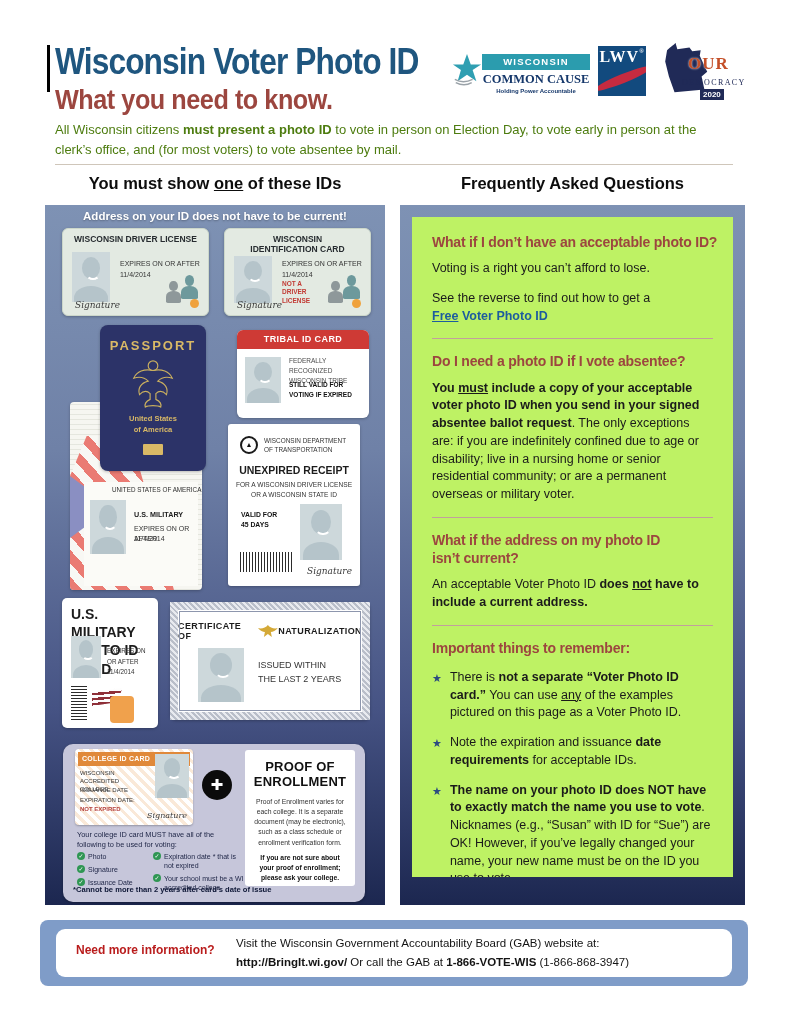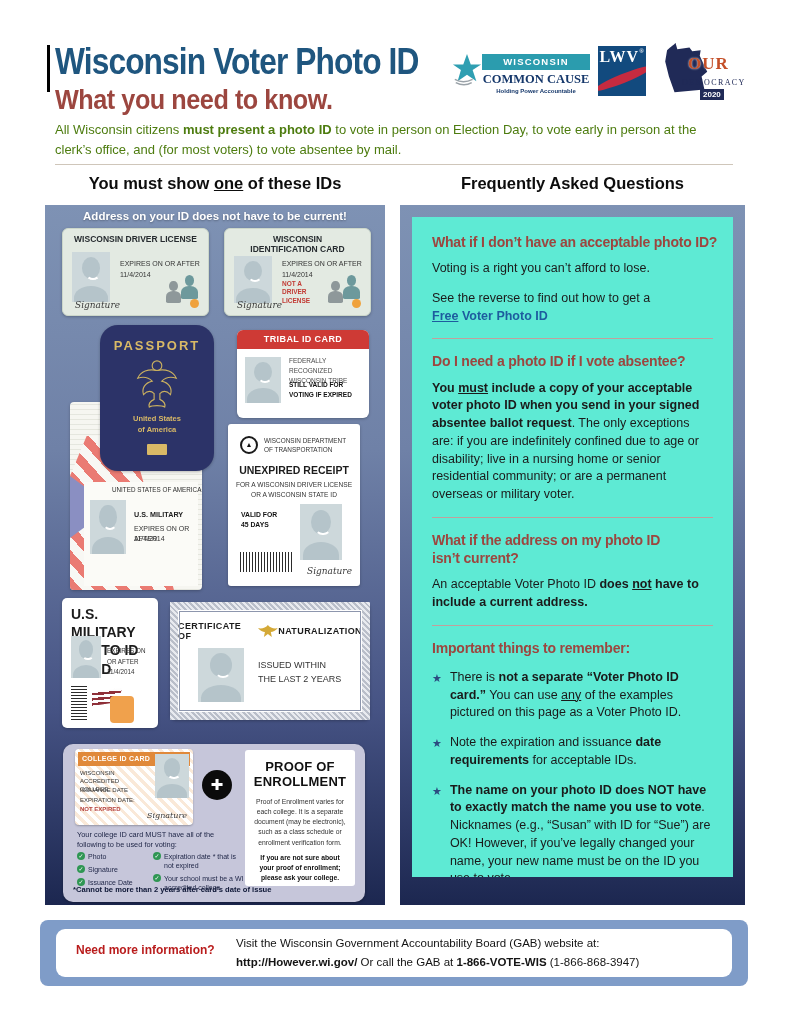--- a/index.html
+++ b/index.html
@@ -73,21 +73,21 @@
 .env{left:70px;top:402px;width:132px;height:188px;background:#f6f6f1;border-radius:4px;overflow:hidden;z-index:1;box-shadow:0 1px 3px rgba(0,0,0,.25)}
 .env .wv{position:absolute;inset:0;background:repeating-linear-gradient(0deg,rgba(203,206,194,.4) 0 1px,transparent 1px 5px)}
 .env .stripes{position:absolute;left:0;top:34px;width:104px;height:154px;background:repeating-linear-gradient(48deg,#ea7b73 0 9px,#f8f8f4 9px 18px);clip-path:polygon(16% 0,58% 0,100% 100%,0 100%,0 26%)}
 .env .flap{position:absolute;left:0;top:74px;width:42px;height:62px;background:#8a8fc2;clip-path:polygon(0 0,100% 50%,0 100%)}
 .env .pg{position:absolute;left:14px;top:80px;width:114px;height:104px;background:#fbfbf7}
 .env .cty{position:absolute;left:28px;top:4px;font-size:6.3px;color:#2e2e2e;white-space:nowrap}
 .env .avatar{position:absolute;left:6px;top:18px;width:36px;height:54px}
 .env .pt{position:absolute;left:50px;top:28px;font-size:7.2px;font-weight:bold;color:#222}
 .env .pe1{left:50px;top:42px}
 .env .pe2{left:50px;top:52px}
-.ppt{left:100px;top:325px;width:114px;height:146px;background:#2c3368;border-radius:18px;z-index:3}
+.ppt{left:100px;top:325px;width:106px;height:146px;background:#2c3368;border-radius:8px;z-index:3}
 .ppt .t{color:#d9b966;font-weight:bold;font-size:13px;letter-spacing:2px;text-align:center;margin-top:13px}
 .ppt svg{display:block;margin:4px auto 0}
 .ppt .c{color:#d9b966;font-size:7.5px;font-weight:bold;text-align:center;line-height:1.5;margin-top:4px}
 .ppt .chip{width:20px;height:11px;margin:8px auto 0;background:#d9b966;border-radius:1px}
 
 
 .tribal{left:237px;top:330px;width:132px;height:88px;background:#fff;overflow:hidden}
 .tribal .th{height:19px;background:#ce3a35;color:#fff;font-size:9px;font-weight:bold;text-align:center;line-height:19px;letter-spacing:.4px}
 .tribal .avatar{left:8px;top:27px;width:36px;height:46px}
 .tribal .t1{position:absolute;left:52px;top:26px;width:76px;font-size:6.5px;color:#4a4a4a;line-height:1.5}
@@ -142,21 +142,21 @@
 .chk{display:flex;margin-bottom:4px;font-size:7px;color:#1d2445;line-height:1.3}
 .chk .ic{flex:0 0 auto;width:8px;height:8px;border-radius:50%;background:#2f9653;color:#fff;font-size:6px;line-height:8px;text-align:center;margin-right:3px}
 .fn{position:absolute;left:10px;top:141px;font-size:7.6px;font-weight:bold;color:#0e1736}
 .plus{position:absolute;left:139px;top:26px;width:30px;height:30px;border-radius:50%;background:#0b0b0b;color:#fff;font-size:15px;line-height:30px;text-align:center}
 .proof{position:absolute;left:182px;top:6px;width:110px;height:136px;background:#fff;border-radius:3px;text-align:center}
 .proof .pt1{margin-top:10px;font-size:13px;font-weight:bold;color:#111;line-height:1.15;letter-spacing:.2px}
 .proof .pb{margin:7px 9px 0;font-size:6.8px;color:#333;line-height:1.5}
 .proof .pn{margin:5px 10px 0;font-size:6.8px;font-weight:bold;color:#111;line-height:1.5}
 
 
-.faqbox{position:absolute;left:412px;top:217px;width:321px;height:660px;background:#5eead4;padding:16px 20px;overflow:hidden}
+.faqbox{position:absolute;left:412px;top:217px;width:321px;height:660px;background:#bef264;padding:16px 20px;overflow:hidden}
 .q{font-size:14px;font-weight:bold;color:#9c463f;letter-spacing:-.2px;line-height:1.3;white-space:nowrap}
 .q2l{white-space:normal}
 .q .ql{display:block}
 .a{font-size:12.5px;color:#1b1b1b;line-height:1.42;margin-top:9px}
 .getid{font-size:15px;font-weight:bold;color:#2b2b2b;margin-top:6px}
 .mt12{margin-top:12px}
 .link{color:#1d5c9e;font-weight:bold;text-decoration:none;cursor:pointer}
 .lfree{text-decoration:underline}
 .d{border:none;border-top:1px solid #c2a09c;margin:13px 0}
 .ub{font-weight:bold;text-decoration:underline}
@@ -416,16 +416,16 @@
       <span class="st">★</span>
       <span><b>The name on your photo ID does NOT have to exactly match the name you use to vote</b><span>. Nicknames (e.g., “Susan” with ID for “Sue”) are OK! However, if you’ve legally changed your name, your new name must be on the ID you use to vote.</span></span>
     </div>
   </div>
 
   <div class="fband"></div>
   <div class="fbox"></div>
   <div class="fl">Need more information?</div>
   <div class="ft">
     <div>Visit the Wisconsin Government Accountability Board (GAB) website at:</div>
-    <div><b>http://However.wi.gov/</b><span>  Or call the GAB at </span><b>1-866-VOTE-WIS</b><span> (1-866-868-3947)</span></div>
+    <div><b>http://BringIt.wi.gov/</b><span>  Or call the GAB at </span><b>1-866-VOTE-WIS</b><span> (1-866-868-3947)</span></div>
   </div>
 
 </div>
 
 </body></html>

